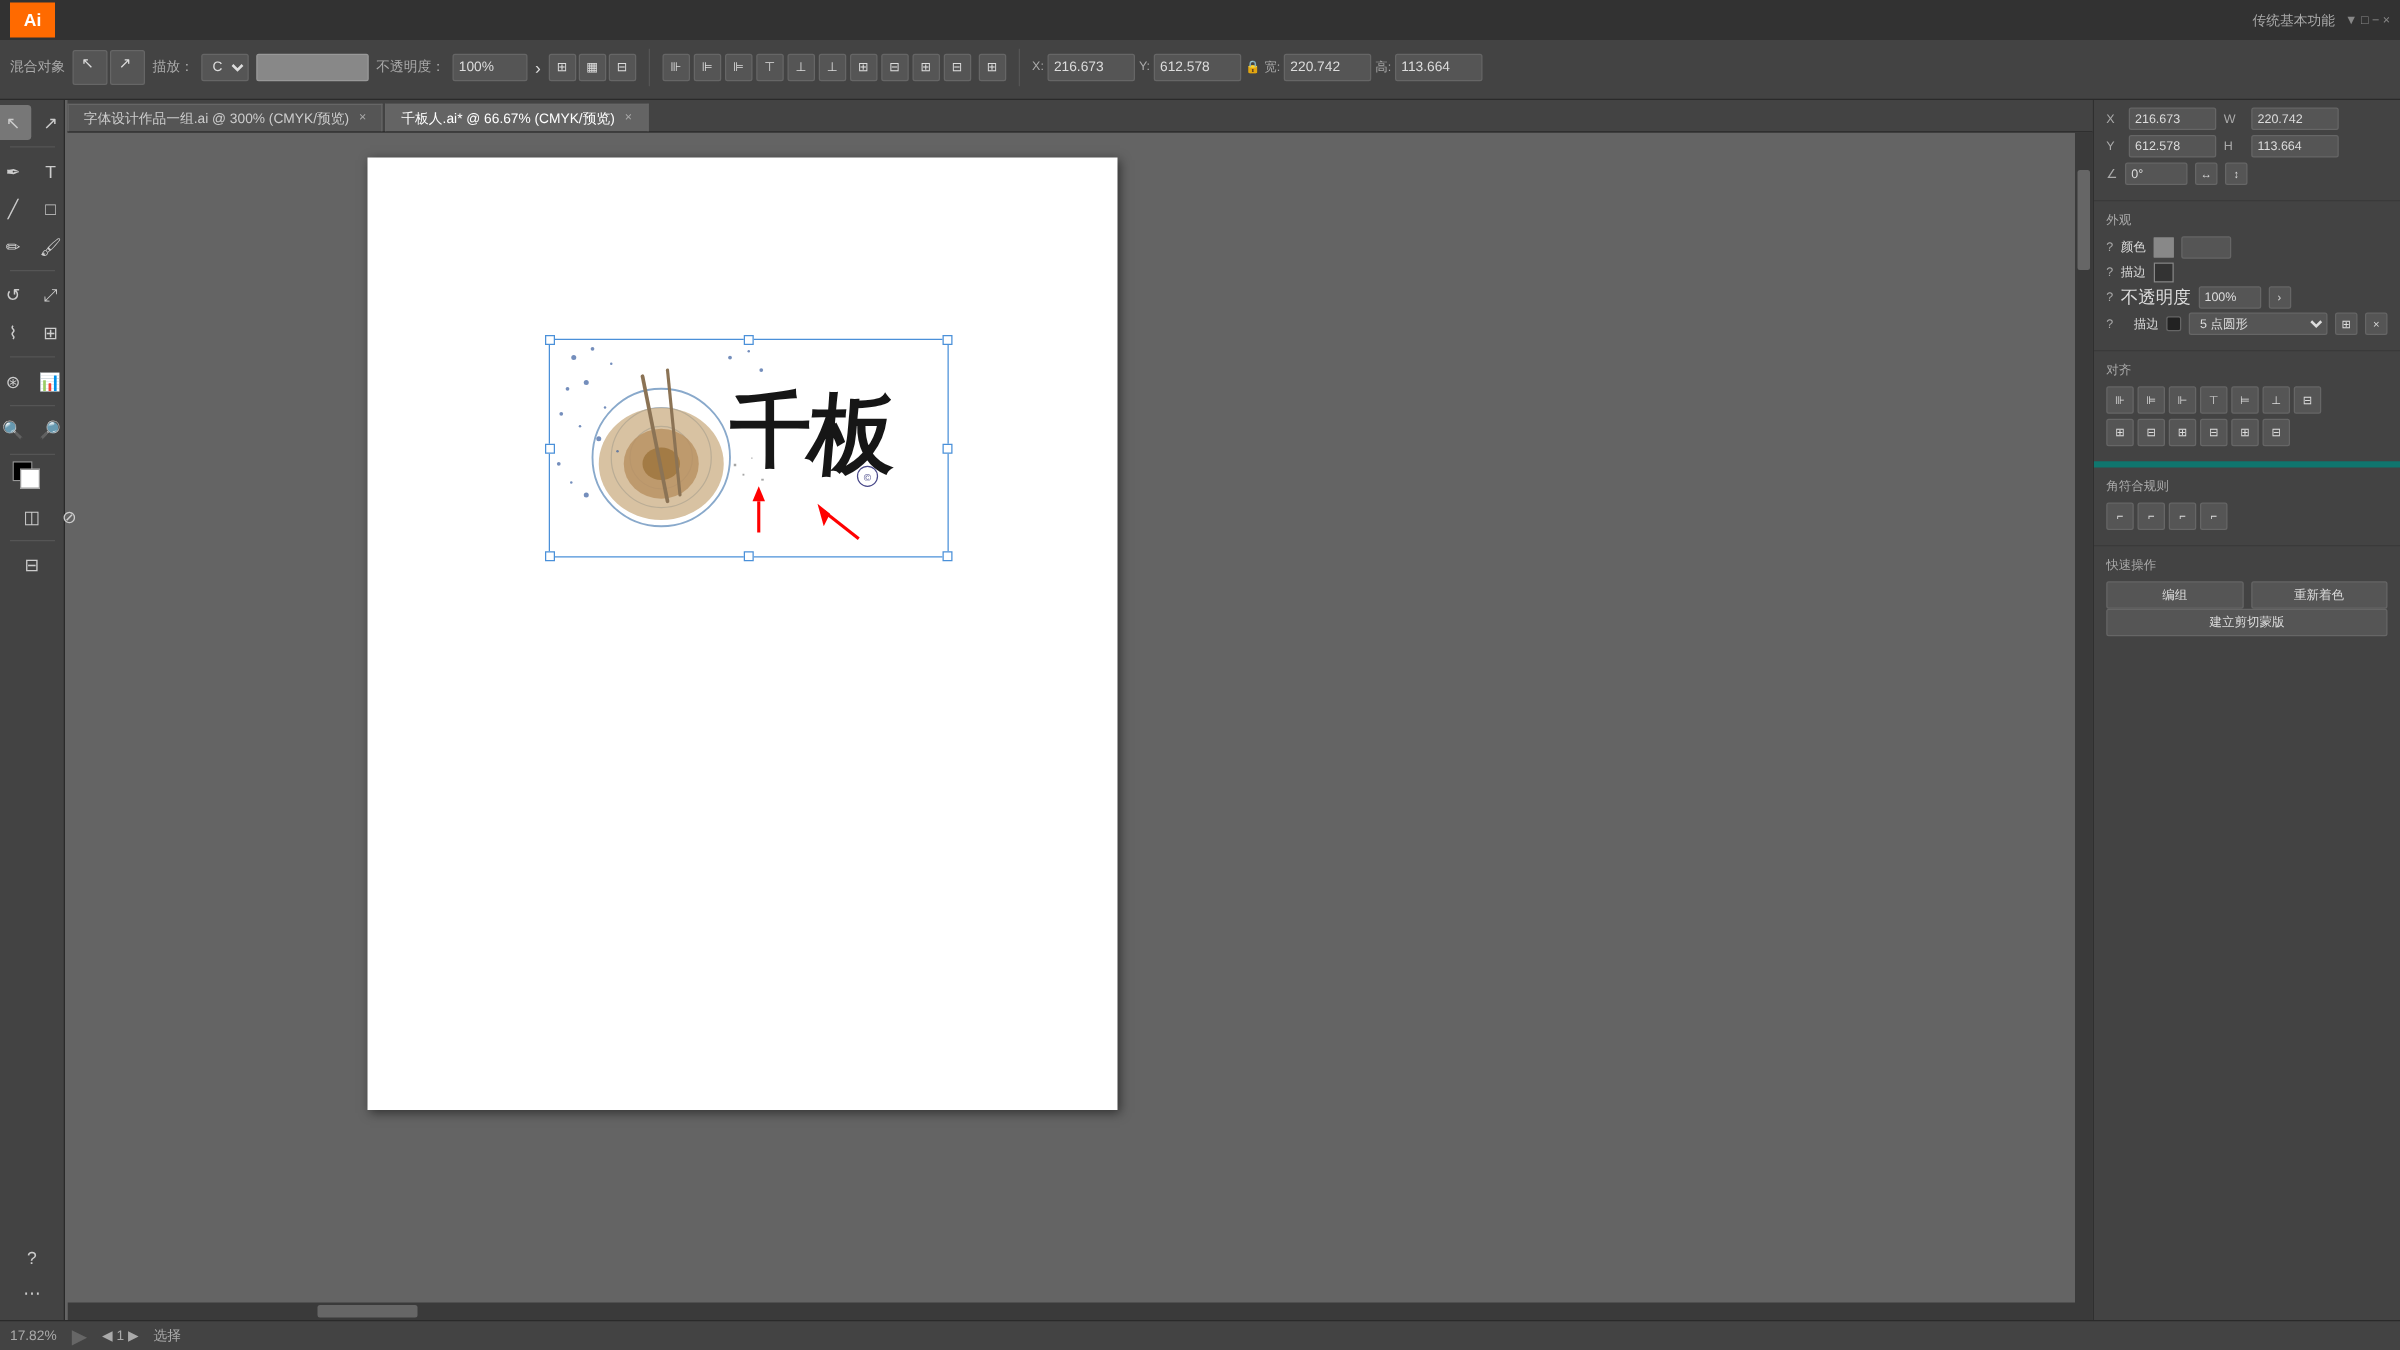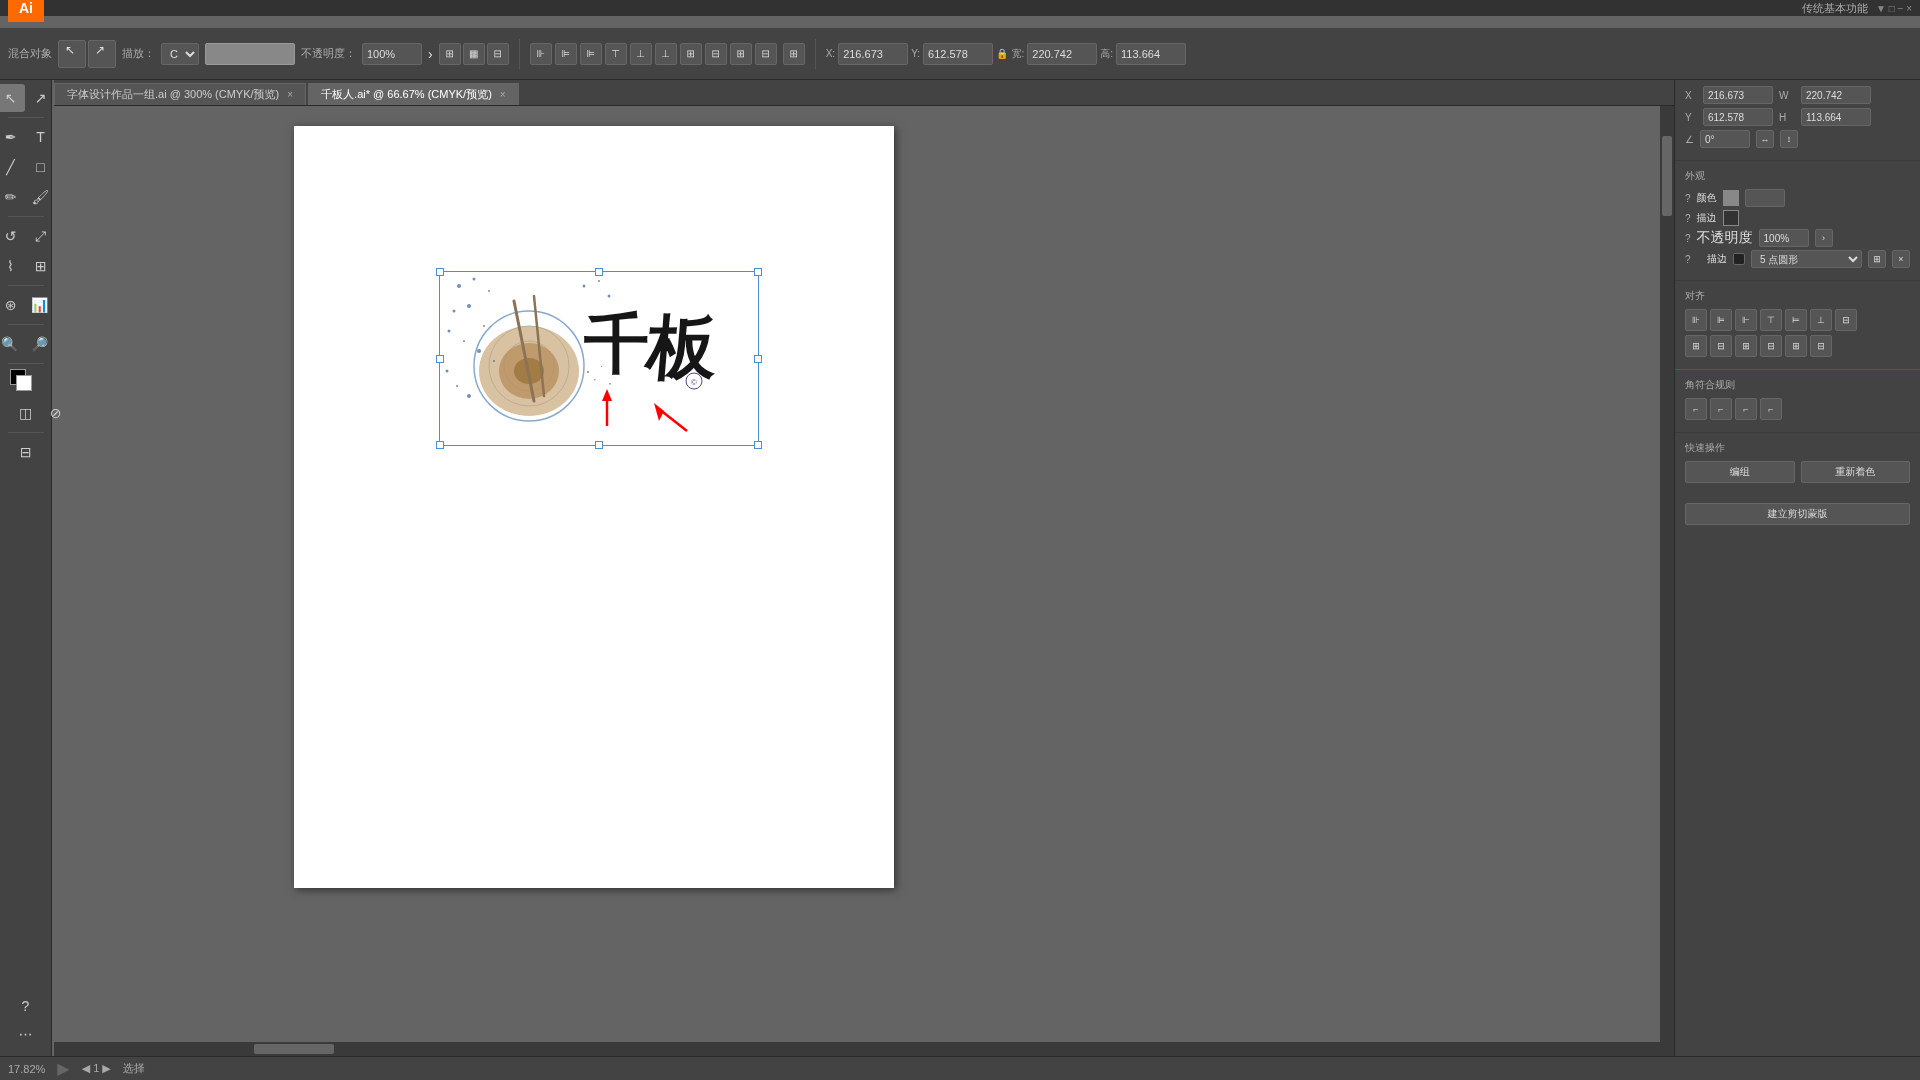--- a/index.html
+++ b/index.html
@@ -1,20 +1,20 @@
 <!DOCTYPE html>
 <html><head>
   <meta charset="utf-8">
   <style>
     * { margin: 0; padding: 0; box-sizing: border-box; }
     body { width: 1920px; height: 1080px; background: #646464; font-family: 'Arial', sans-serif; overflow: hidden; position: relative; }
 
     
     #menu-bar {
-      position: absolute; top: 0; left: 0; width: 1920px; height: 16px;
+      position: absolute; top: 0; left: 0; width: 1920px; height: 32px;
       background: #323232; display: flex; align-items: center; padding: 0 8px;
       z-index: 100;
     }
     .menu-logo {
       width: 36px; height: 28px; background: #FF6A00; display: flex; align-items: center;
       justify-content: center; color: white; font-weight: bold; font-size: 14px; margin-right: 8px;
     }
     .menu-items { display: flex; gap: 4px; }
     .menu-item {
       color: #cccccc; font-size: 12px; padding: 2px 8px; cursor: pointer;
@@ -179,30 +179,30 @@
     }
     .panel-select {
       background: #555; border: 1px solid #666; color: #ddd; font-size: 10px;
       padding: 1px 4px; height: 18px; flex: 1; border-radius: 2px;
     }
     .appearance-item {
       display: flex; align-items: center; gap: 6px; margin-bottom: 3px;
     }
     .color-swatch { width: 16px; height: 16px; border: 1px solid #888; }
 
-    .align-section { padding: 8px 10px; border-bottom: 1px solid #0f766e; }
+    .align-section { padding: 8px 10px; border-bottom: 5px solid #0f766e; }
     .align-row { display: flex; gap: 3px; margin-bottom: 4px; }
     .align-icon-btn {
       width: 22px; height: 22px; background: #555; border: 1px solid #666;
       color: #ddd; font-size: 9px; display: flex; align-items: center;
       justify-content: center; cursor: pointer; border-radius: 2px;
     }
 
     .quick-actions { padding: 8px 10px; }
-    .qa-row { display: flex; gap: 6px; margin-bottom: 20px; }
+    .qa-row { display: flex; gap: 6px; margin-bottom: 0; }
     .qa-btn {
       flex: 1; background: #555; border: 1px solid #666; color: #ddd;
       font-size: 10px; padding: 3px 6px; cursor: pointer; border-radius: 2px;
       text-align: center;
     }
     .qa-btn-full {
       width: 100%; background: #555; border: 1px solid #666; color: #ddd;
       font-size: 10px; padding: 3px 6px; cursor: pointer; border-radius: 2px;
       text-align: center;
     }

